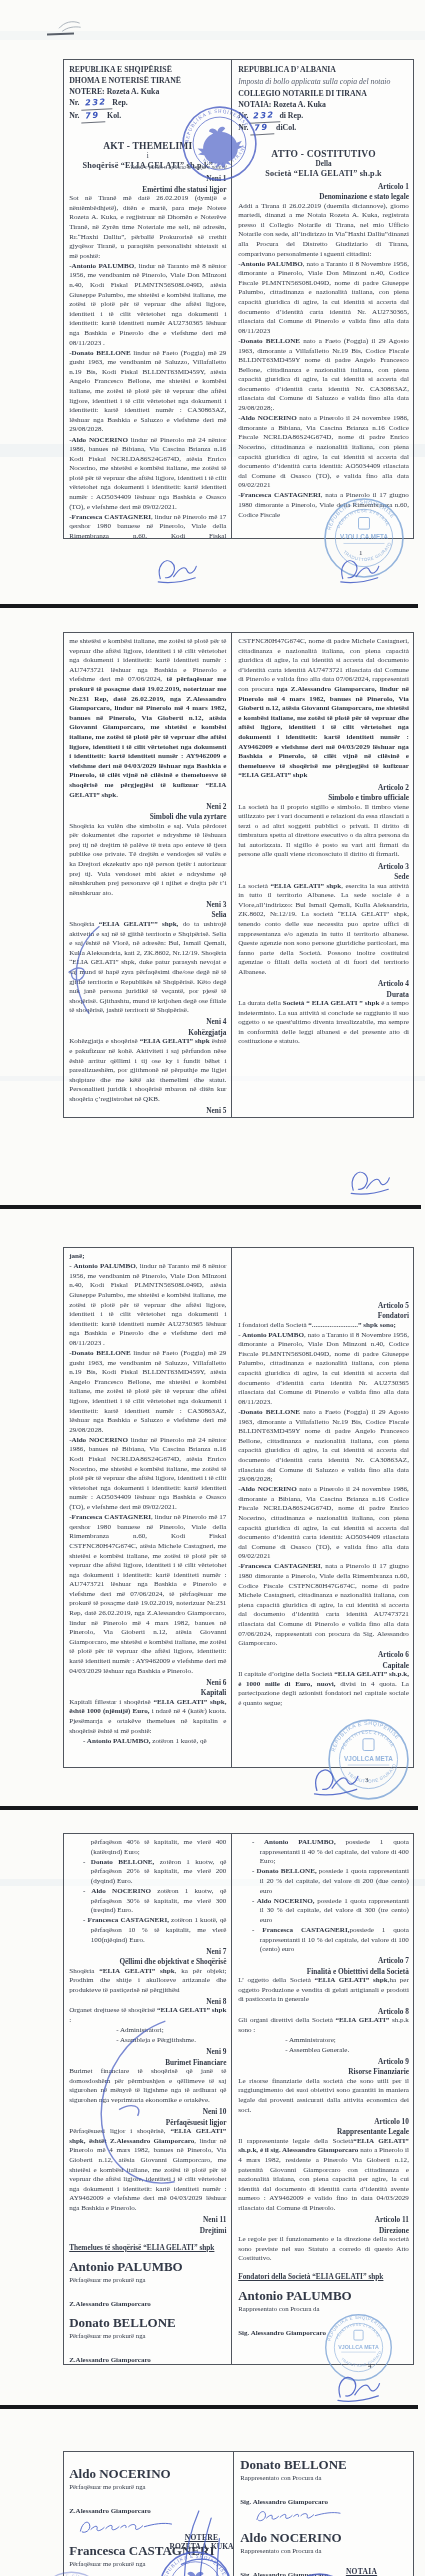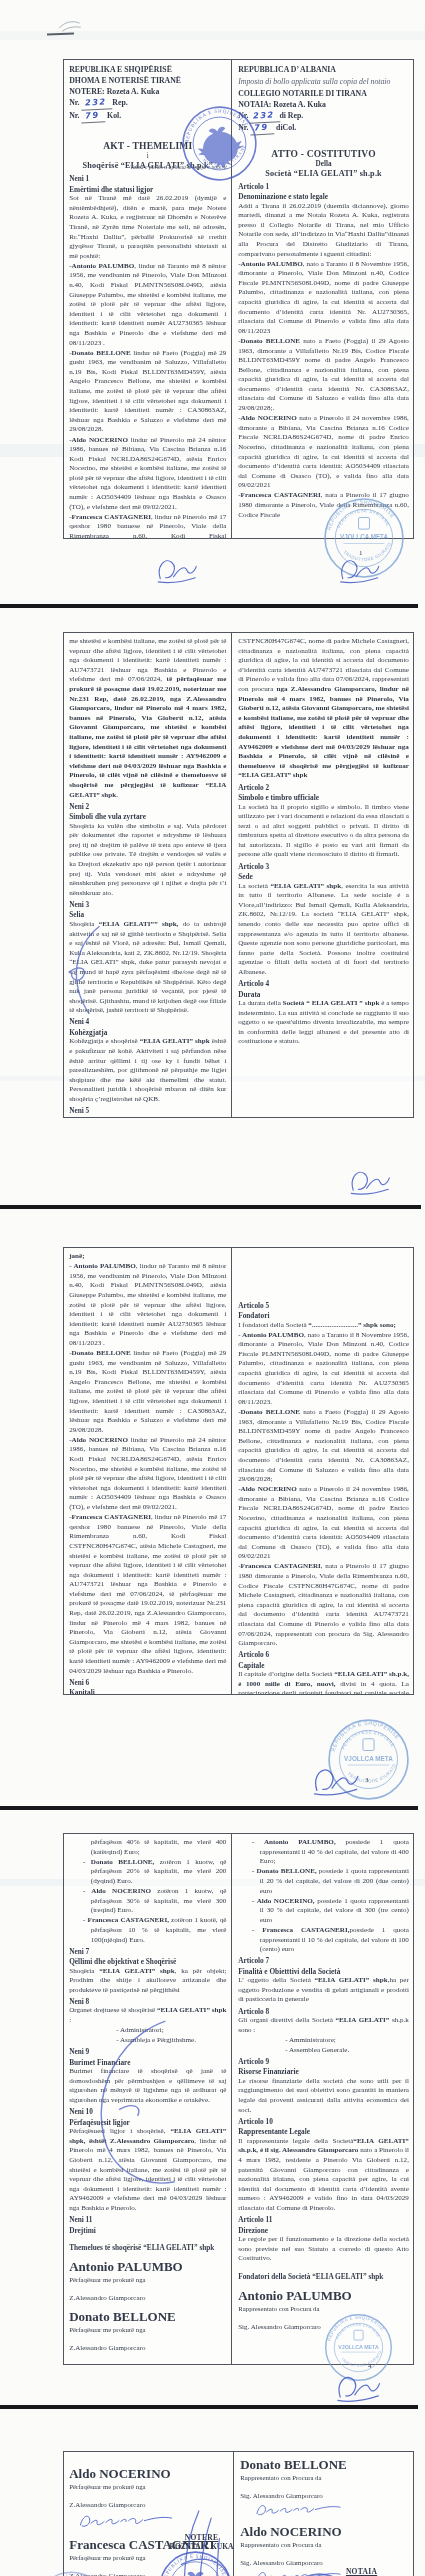--- a/index.html
+++ b/index.html
@@ -3,38 +3,38 @@
 <meta charset="utf-8">
 <style>
   *{box-sizing:border-box}
   html,body{margin:0;padding:0}
   body{position:relative;width:426px;height:3011px;background:#fbfbf9;
        font-family:"Liberation Serif","DejaVu Serif",serif;color:#333a48;overflow:hidden}
   .pbox{position:absolute;left:63px;width:351px;border:0.8px solid #51565e;display:flex;background:rgba(255,255,255,.5)}
   .colL{width:168px;border-right:0.8px solid #51565e;padding:4.1px 4.6px 3.1px 5.2px;overflow:hidden;position:relative}
   .colR{flex:1;padding:4.1px 4.1px 3.1px 6.2px;overflow:hidden;position:relative}
   p.p{margin:0 0 0.5px;font-size:7.1px;line-height:9.6px;text-align:justify}
-  .h{margin:1.5px 0 0.5px;font-size:7.3px;font-weight:bold;text-align:left}
+  .h{margin:1.5px 0 0.5px;font-size:7.3px;font-weight:bold;text-align:right}
   .t1{font-size:9.5px;font-weight:bold;text-align:center;letter-spacing:0.2px;margin:1px 0}
   .t2s{font-size:8.2px}
   .tc{text-align:center;font-size:7.2px;margin:0.5px 0}
   .hdr div{font-weight:bold;font-size:7.8px;line-height:1.42}
   .nrline{font-weight:bold;font-size:7.8px;line-height:1.6}
   .hw{font-family:"DejaVu Sans",sans-serif;font-style:italic;color:#3c56bd;font-size:8.2px;
       letter-spacing:1.5px;padding:0 5.2px 0 4.1px;display:inline-block;transform:rotate(-3deg);
       border-bottom:0.5px solid #6a6f79}
   .itnote{font-style:italic;font-size:5.8px;color:#555d6e;margin:0.5px 0 1px}
   .itnoteL{position:absolute;right:4.1px;top:103px;width:124px;text-align:right}
   .li{padding-left:21.6px;text-indent:-7.7px}
   .li2{padding-left:47px;text-align:left}
   .cont{padding-left:21.6px;text-indent:0}
-  .uh{font-size:7.3px;font-weight:bold;margin:8.2px 0 3.1px}
+  .uh{font-size:7.3px;font-weight:bold;text-decoration:underline;margin:8.2px 0 3.1px}
   .sn{font-weight:bold;font-size:13px;margin-top:7.2px}
   .sr{font-size:6.8px;margin-top:1px}
-  .sg{font-weight:normal;font-size:7px;margin-top:11px}
+  .sg{font-weight:bold;font-size:7px;margin-top:17px}
   .pg{position:absolute;font-size:7px;color:#3a4150}
   .sep{position:absolute;left:0;height:3.6px;background:#17181c}
   .streak{position:absolute;left:0;width:426px;pointer-events:none}
   svg.stamp,svg.sig,svg.mark{position:absolute}
   .mt36{margin-top:18.5px}.mt26{margin-top:13.4px}.mt8{margin-top:4.1px}
   .sp90{height:47px}
   .notlbl{position:absolute;text-align:center;font-weight:bold;font-size:7.5px;color:#30374a}
   .notlbl .u1{text-decoration:underline;letter-spacing:0.3px}
 </style>
 </head>
@@ -192,29 +192,30 @@
 </div>
 <svg class="mark" style="left:58px;top:921px;opacity:.7" width="52" height="98" viewBox="0 0 100 190">
   <path d="M80,10 C30,50 20,120 60,180 M20,100 C40,84 58,92 48,108 C40,120 24,114 26,100" fill="none" stroke="#4157c0" stroke-width="2.6"></path>
 </svg>
 <svg class="sig" style="left:346px;top:1163px;opacity:.9" width="49" height="37" viewBox="0 0 96 72">
     <use href="#sigsmall"></use>
   </svg>
 
 <div class="sep" style="top:1205px;width:421px"></div>
 
-<div class="pbox" style="top:1247px;height:448px">
+<div class="pbox" style="top:1247px;height:521px">
   <div class="colL">
     <p class="p" style="font-weight:bold">janë;</p>
     <p class="p"><b>- Antonio PALUMBO</b><span>, lindur në Taranto më 8 nëntor 1956, me vendbanim në Pinerolo, Viale Don MInzoni n.40, Kodi Fiskal PLMNTN56S08L049D, atësia Giuseppe Palumbo, me shtetësi e kombësi italiane, me zotësi të plotë për të vepruar dhe aftësi ligjore, identiteti i të cilit vërtetohet nga dokumenti i identitetit: kartë identiteti numër AU2730365 lëshuar nga Bashkia e Pinerolo dhe e vlefshme deri më 08/11/2023 .</span></p>
     <p class="p"><b>-Donato BELLONE</b><span> lindur në Faeto (Foggia) më 29 gusht 1963, me vendbanim në Saluzzo, Villafalletto n.19 Bis, Kodi Fiskal BLLDNT63MD459Y, atësia Angelo Francesco Bellone, me shtetësi e kombësi italiane, me zotësi të plotë për të vepruar dhe aftësi ligjore, identiteti i të cilit vërtetohet nga dokumenti i identitetit: kartë identiteti numër : CA30863AZ, lëshuar nga Bashkia e Saluzzo e vlefshme deri më 29/08/2028.</span></p>
     <p class="p"><b>-Aldo NOCERINO</b><span> lindur në Pinerolo më 24 nëntor 1986, banues në Bibiana, Via Cascina Brianza n.16 Kodi Fiskal NCRLDA86S24G674D, atësia Enrico Nocerino, me shtetësi e kombësi italiane, me zotësi të plotë për të vepruar dhe aftësi ligjore, identiteti i të cilit vërtetohet nga dokumenti i identitetit: kartë identiteti numër : AO5034409 lëshuar nga Bashkia e Osasco (TO), e vlefshme deri më 09/02/2021.</span></p>
     <p class="p"><b>-Francesca CASTAGNERI</b><span>, lindur në Pinerolo më 17 qershor 1980 banuese në Pinerolo, Viale della Rimembranza n.60, Kodi Fiskal CSTFNC80H47G674C, atësia Michele Castagneri, me shtetësi e kombësi italiane, me zotësi të plotë për të vepruar dhe aftësi ligjore, identiteti i të cilit vërtetohet nga dokumenti i identitetit: kartë identiteti numër : AU7473721 lëshuar nga Bashkia e Pinerolo e vlefshme deri më 07/06/2024, të përfaqësuar me prokurë të posaçme datë 19.02.2019, noterizuar Nr.231 Rep, datë 26.02.2019, nga Z.Alessandro Giamporcaro, lindur në Pinerolo më 4 mars 1982, banues në Pinerolo, Via Gioberti n.12, atësia Giovanni Giamporcaro, me shtetësi e kombësi italiane, me zotësi të plotë për të vepruar dhe aftësi ligjore, identitetit: kartë identiteti numër : AY9462009 e vlefshme deri më 04/03/2029 lëshuar nga Bashkia e Pinerolo.</span></p>
     <h4 class="h">Neni 6</h4>
     <h4 class="h">Kapitali</h4>
+    <p class="p"><span>Kapitali fillestar i shoqërisë </span><b>“ELIA GELATI” shpk, është 1000 (njëmijë) Euro,</b><span> i ndarë në 4 (katër) kuota. Pjesëmarrja e ortakëve themelues në kapitalin e shoqërisë është si më poshtë:</span></p>
     <p class="p li"><b>-   Antonio PALUMBO,</b><span> zotëron 1 kuotë, që</span></p>
   </div>
   <div class="colR">
     <div class="sp90"></div>
     <h4 class="h">Articolo 5</h4>
     <h4 class="h">Fondatori</h4>
     <p class="p"><span>I fondatori della Società </span><b>“..........................” shpk sono;</b></p>
     <p class="p"><b>- Antonio PALUMBO</b><span>, nato a Taranto il 8 Novembre 1956, dimorante a Pinerolo, Viale Don Minzoni n.40, Codice Fiscale PLMNTN56S08L049D, nome di padre Giuseppe Palumbo, cittadinanza e nazionalità italiana, con piena capacità giuridica di agire, la cui identità si accerta  dal documento d’identità carta identità Nr. AU2730365 rilasciata dal Comune di Pinerolo e valida fino alla data 08/11/2023.</span></p>
     <p class="p"><b>-Donato BELLONE</b><span> nato a Faeto (Foggia) il 29 Agosto 1963, dimorante a Villafalletto Nr.19 Bis, Codice Fiscale BLLDNT63MD459Y nome di padre Angelo Francesco Bellone, cittadinanza e nazionalità italiana, con piena capacità giuridica di agire, la cui identità si accerta dal documento d’identità carta identità Nr. CA30863AZ, rilasciata dal Comune di Saluzzo e valida fino alla data 29/08/2028;</span></p>
     <p class="p"><b>-Aldo NOCERINO</b><span> nato a Pinerolo il 24 novembre 1986, dimorante a Bibiana, Via Cascina Brianza n.16 Codice Fiscale NCRLDA86S24G674D, nome di padre Enrico Nocerino, cittadinanza e nazionalità italiana, con piena capacità giuridica di agire, la cui identità si accerta dal documento d’identità carta identità: AO5034409 rilasciata dal Comune di Osasco (TO), e valida fino alla data 09/02/2021</span></p>

